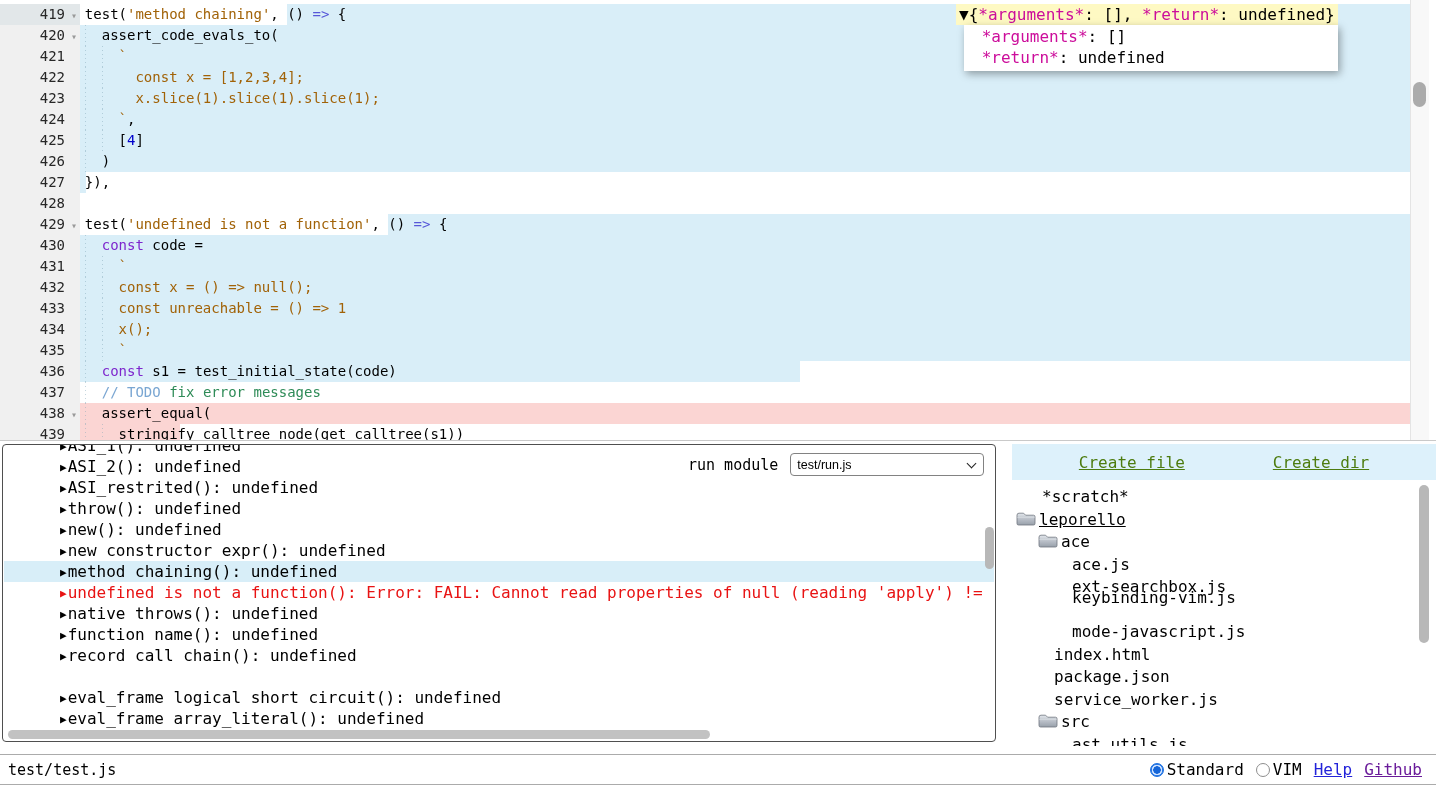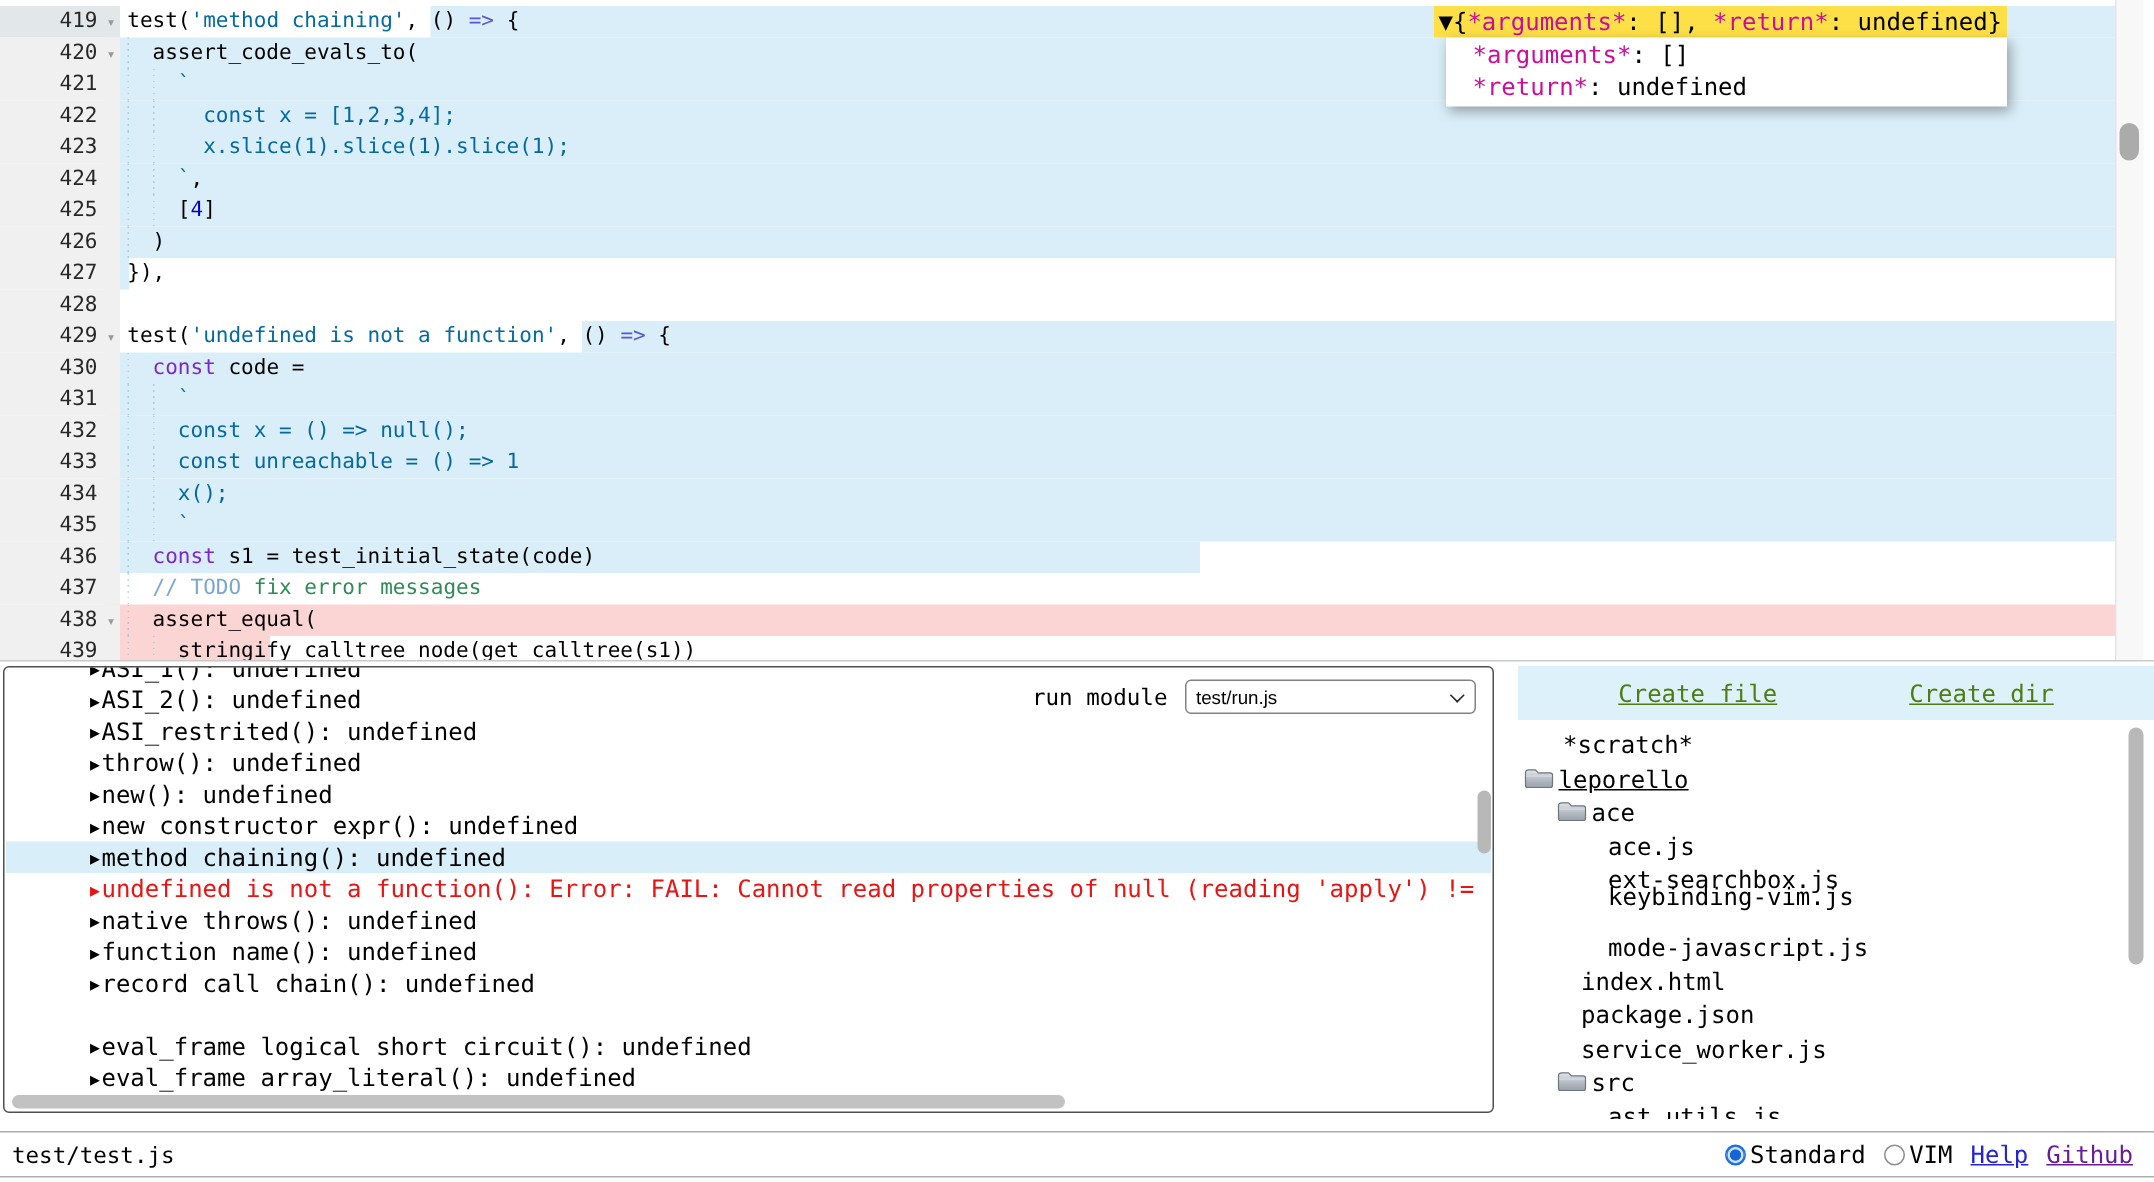--- a/index.html
+++ b/index.html
@@ -19,25 +19,25 @@
   .indent-guide { position:absolute; top:0; width:1px; height:21px; opacity:.45;
     background:repeating-linear-gradient(to bottom,#7fa4b5 0 1px,transparent 1px 4px); }
   .code-text { position:absolute; left:68px; top:0; white-space:pre;
                font-size:14px; line-height:21px; }
   .gutter-cell { position:absolute; left:0; top:0; width:80px; height:21px;
                  background:#f0f0f0; color:#272727; font-size:14px; line-height:21px;
                  text-align:right; padding-right:15px; }
   .gutter-cell.active { background:#e2e7e9; }
   .fold-arrow { position:absolute; right:3px; top:1px; color:#9a9a9a; font-size:10px; }
 
-  .tk-plain{color:#000}.tk-string{color:#0369a1}.tk-keyword{color:#7d26cd}
+  .tk-plain{color:#000}.tk-string{color:#a16207}.tk-keyword{color:#7d26cd}
   .tk-number{color:#0000cc}.tk-arrow{color:#5757d8}.tk-ctag{color:#7aa6d2}
   .tk-comment{color:#2e8b57}.tk-magenta{color:#cc0d9b}
 
-  .inline-result { position:absolute; left:956px; top:0; height:21px; background:#fde047;
+  .inline-result { position:absolute; left:956px; top:0; height:21px; background:#fef9c3;
                    font-size:16px; line-height:21px; white-space:pre; padding:0 3px; z-index:5; }
   .result-popup { position:absolute; left:964px; top:25px; width:374px; background:#fff;
                   box-shadow:2px 3px 8px rgba(0,0,0,.35); padding:1px 8px 3px 8px; z-index:6; }
   .result-popup .prow { font-size:16px; line-height:21px; white-space:pre; }
 
   .editor-vtrack { position:absolute; left:1410px; top:0; width:19px; height:441px;
                    background:#f8f8f8; border-left:1px solid #e4e4e4; }
   .editor-vthumb { position:absolute; left:1413px; top:82px; width:13px; height:25px;
                    background:#ababab; border-radius:7px; }
 

